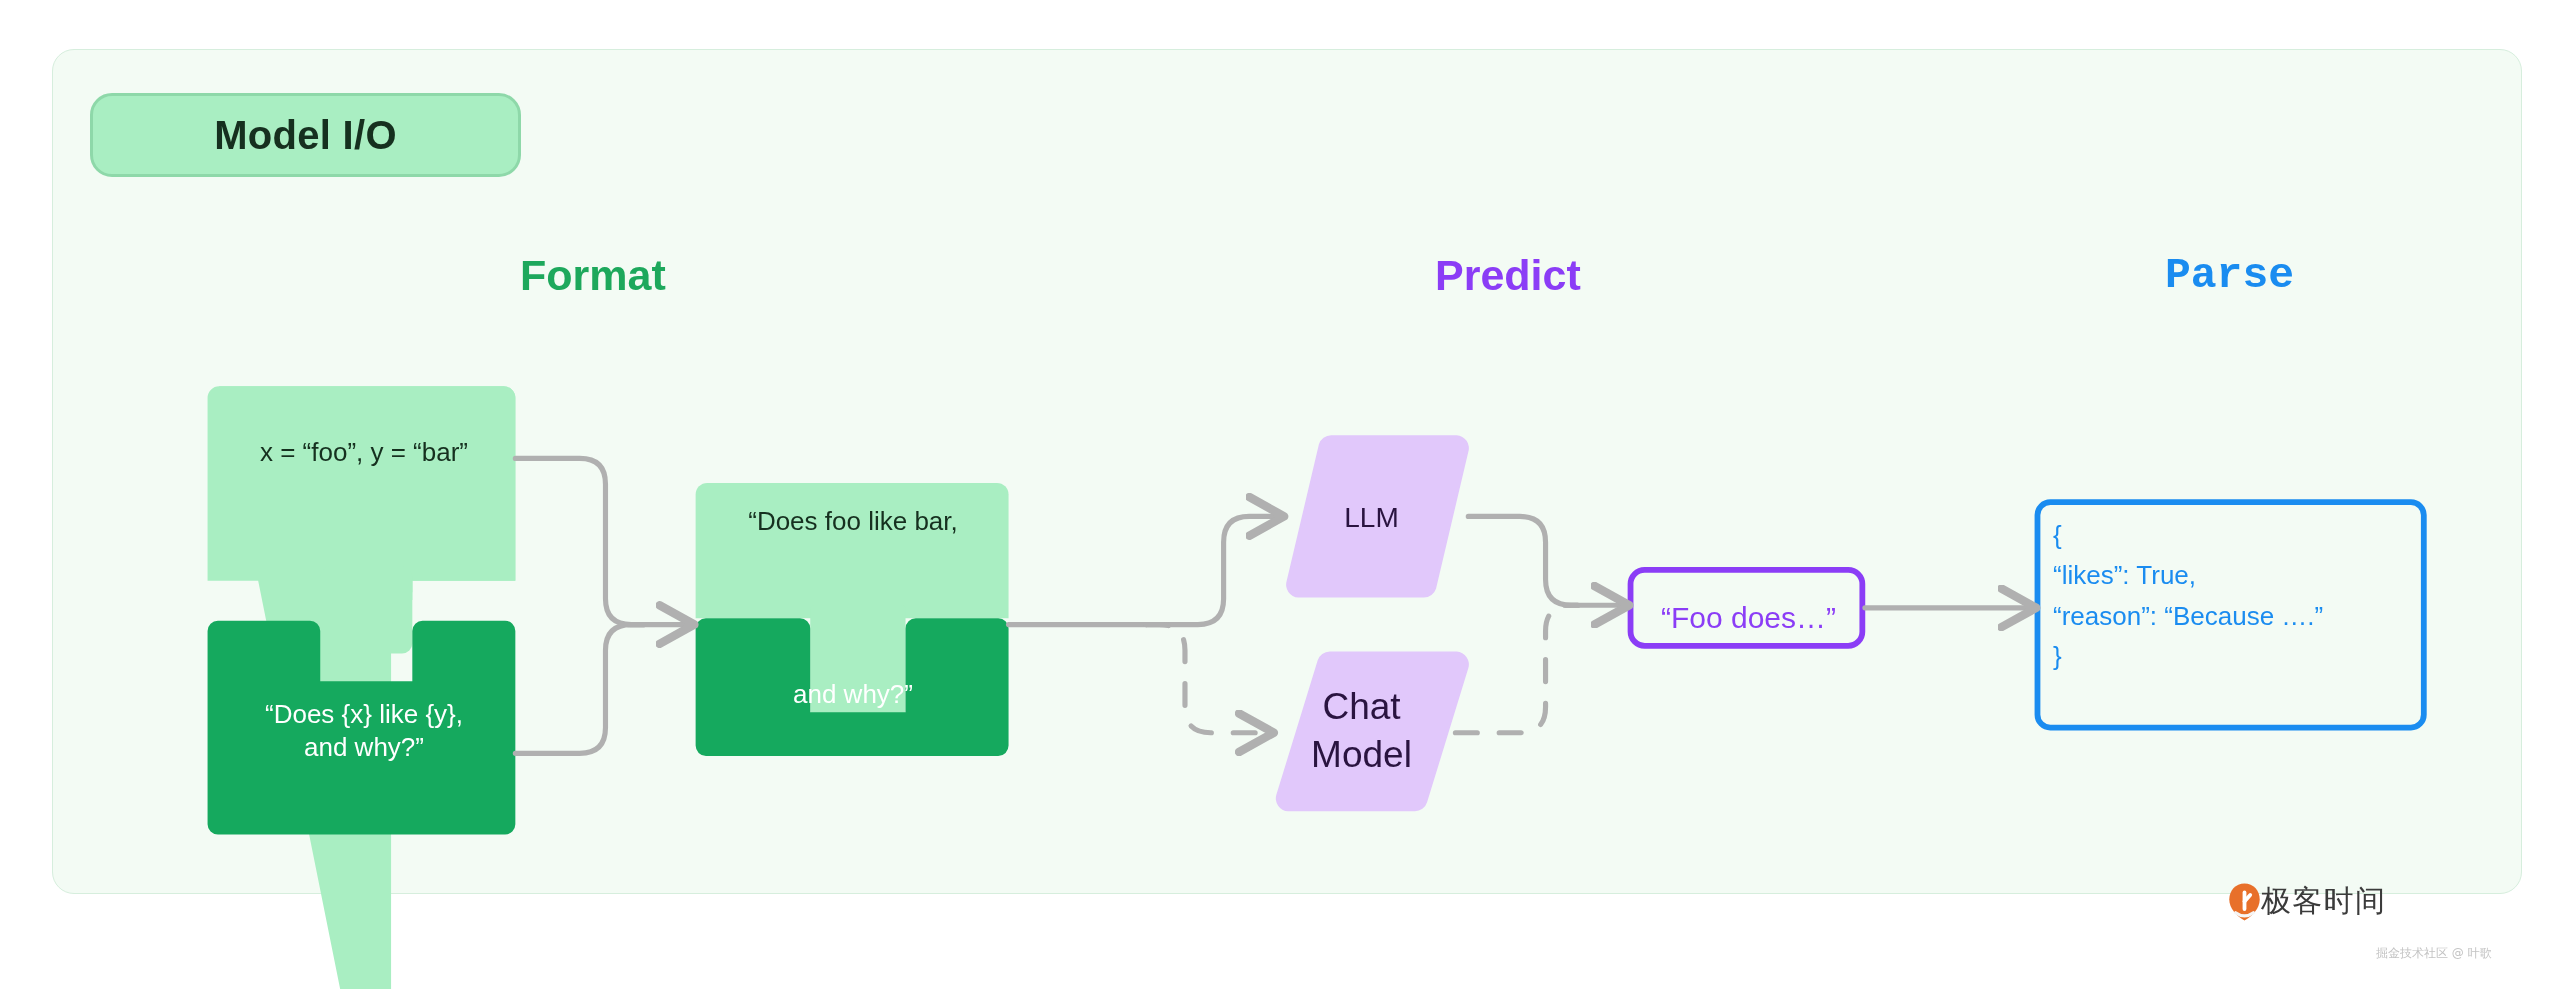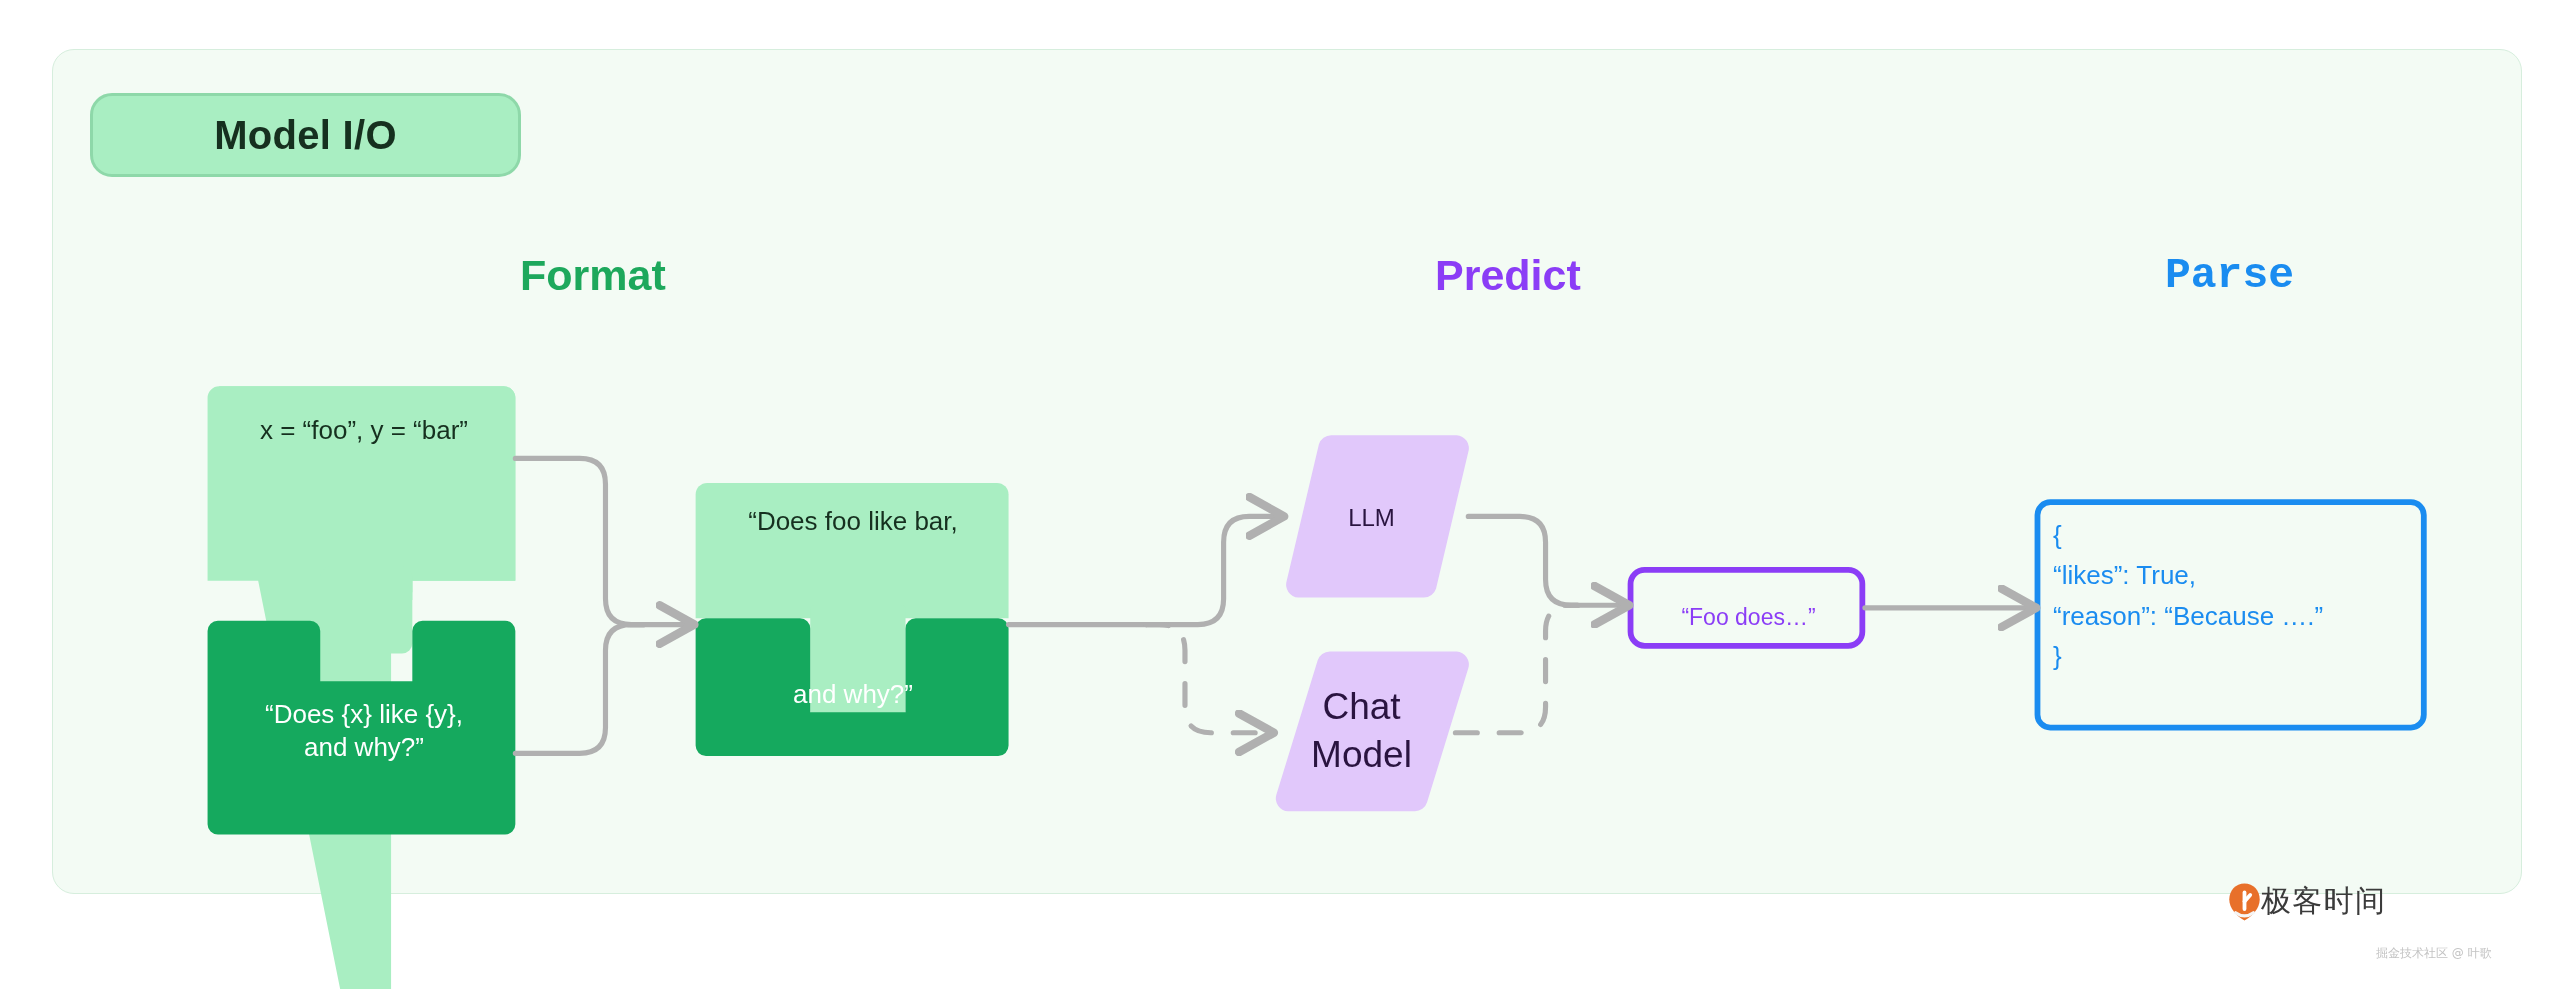--- a/index.html
+++ b/index.html
@@ -29,29 +29,29 @@
   #h-predict{left:1435px;top:251px;color:#8b3df6;}
   #h-parse{left:2165px;top:251px;color:#1a8cf0;font-family:Liberation Mono, monospace;}
 
   
   #canvas{position:absolute;left:0;top:0;width:2576px;height:989px;}
 
   
   .lbl{position:absolute;display:flex;align-items:center;justify-content:center;
        text-align:center;line-height:1.28;white-space:pre-line;pointer-events:none;}
 
-  #t-vars     {left:207px; top:376px; width:314px; height:109px; font-size:26px;color:#16301f;}
+  #t-vars     {left:207px; top:398px; width:314px; height:109px; font-size:26px;color:#16301f;}
   #t-template {left:207px; top:686px;width:314px; height:90px; font-size:26px;color:#ffffff;}
   #t-comb-top {left:696px;top:484px; width:314px; height:76px; font-size:26px;color:#16301f;text-align:right;}
   #t-comb-bot {left:696px;top:663px;width:314px; height:64px; font-size:26px;color:#ffffff;}
 
-  #t-llm      {left:1288px;top:489px; width:167px; height:58px;  font-size:24px;color:#2a1440;}
+  #t-llm      {left:1288px;top:489px; width:167px; height:58px;  font-size:28px;color:#2a1440;}
   #t-chat     {left:1278px;top:676px;width:167px; height:109px; font-size:37px;color:#2a1440;}
 
-  #t-foo      {left:1636px;top:592px; width:225px; height:52px;  font-size:23px;color:#8b3df6;}
+  #t-foo      {left:1636px;top:592px; width:225px; height:52px;  font-size:30px;color:#8b3df6;}
 
   #t-json{
     left:2053px;top:515px;width:386px;height:200px;font-size:26px;color:#1a8cf0;
     display:block;text-align:left;line-height:1.55;
   }
 
   
   #logo{position:absolute;left:2228px;top:881px;display:flex;align-items:center;}
   #logo-mark{width:33px;height:40px;}
   #logo-text{font-size:30px;color:#3b3b3b;letter-spacing:1.3px;

